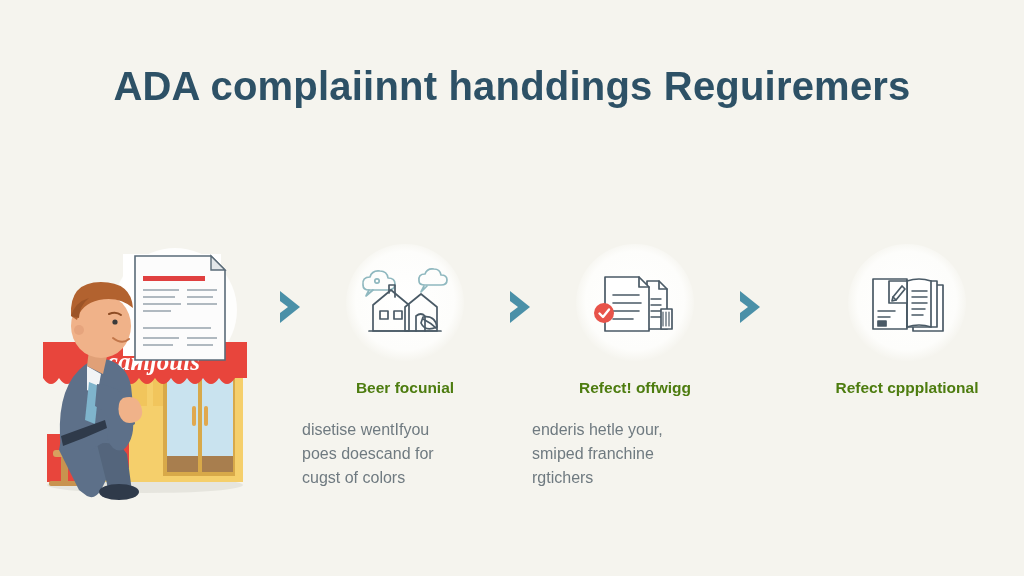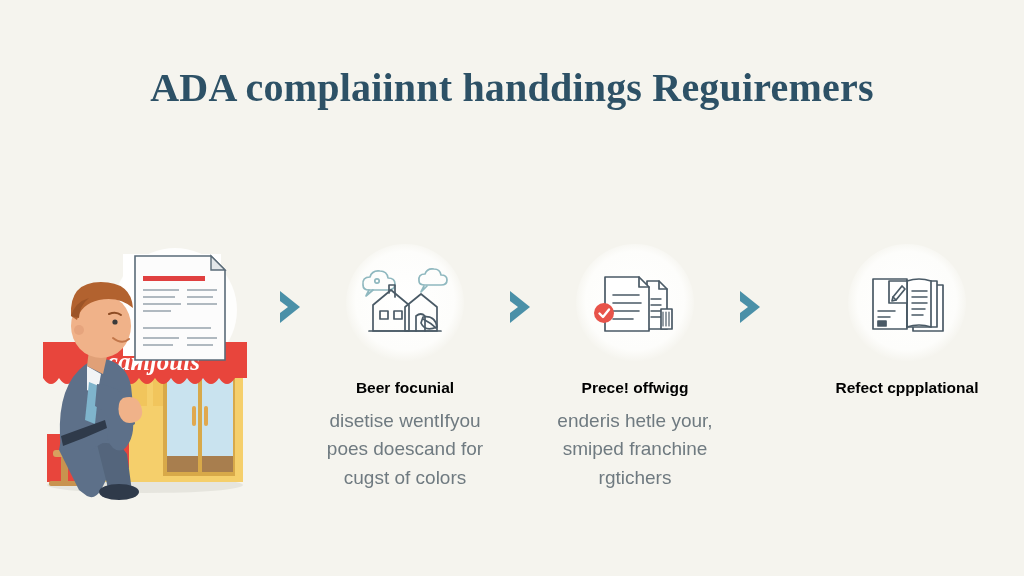--- a/index.html
+++ b/index.html
@@ -14,21 +14,20 @@
   .title-wrap {
     position:absolute; top:64px; left:0; width:1024px;
     text-align:center;
   }
   .title {
     font-size:40px;
     font-weight:700;
     color:#2d5166;
     letter-spacing:0.2px;
     white-space:nowrap;
-    font-family:Liberation Serif, serif;
   }
 
   
   .stage {
     position:absolute;
     top:240px; left:0; width:1024px; height:280px;
   }
 
   .step {
     position:absolute;
@@ -61,27 +60,26 @@
     justify-content:center;
   }
   .icon-disc svg { display:block; }
 
   
   .step-head {
     margin-top:14px;
     text-align:center;
     font-size:15.5px;
     font-weight:700;
-    color:#000000;
+    color:#4d7c0f;
     line-height:1.2;
   }
   .step-body {
-    margin-top:9px;
-    text-align:center;
-    font-size:19px;
+    margin-top:20px;
+    font-size:16px;
     color:#6f7a80;
     line-height:1.52;
     padding:0 12px;
     white-space:pre-line;
   }
 
   
   .chev {
     position:absolute;
     top:287px;
@@ -290,21 +288,21 @@
             <line x1="28" y1="40" x2="56" y2="40"></line>
             <line x1="28" y1="48" x2="54" y2="48"></line>
             <line x1="28" y1="56" x2="48" y2="56"></line>
           </g>
 
           <circle cx="19" cy="50" r="10" fill="#e8534a" stroke="none"></circle>
           <path d="M14.5 50.5 L18 54 L24 46.5" stroke="#ffffff" stroke-width="2.4"></path>
         </svg>
       </div>
     </div>
-    <div class="step-head">Prece! offwigg</div>
+    <div class="step-head">Refect! offwigg</div>
     <div class="step-body">enderis hetle your,
 smiped franchine
 rgtichers</div>
   </div>
 
   <div class="step step-4">
     <div class="media">
       <div class="icon-disc">
         <svg width="100" height="80" viewBox="0 0 100 80" fill="none" stroke="#4a5a66" stroke-width="1.7" stroke-linecap="round" stroke-linejoin="round">
 

